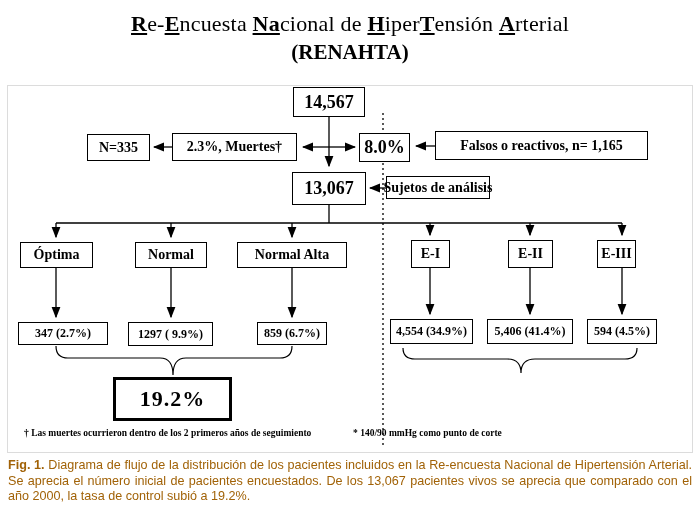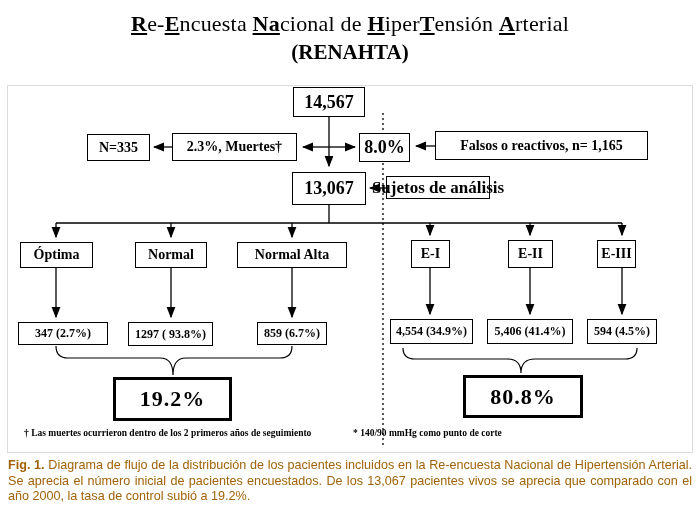--- a/index.html
+++ b/index.html
@@ -11,21 +11,21 @@
   .title{position:absolute;top:11px;left:0;width:100%;text-align:center;
          font-size:22px;letter-spacing:.2px;}
   .tu{font-weight:bold;text-decoration:underline;}
   .subtitle{position:absolute;top:40px;left:0;width:100%;text-align:center;
             font-size:21px;font-weight:bold;}
   .box{position:absolute;box-sizing:border-box;background:#fff;border:1.5px solid #000;
        display:flex;align-items:center;justify-content:center;font-weight:bold;
        z-index:2;white-space:nowrap;font-size:14px;}
   .f15{font-size:18px;}
   .f12{font-size:12px;}
-  .f11{font-size:17px;border-width:1px;}
+  .f11{font-size:14px;border-width:1px;}
   .big{border-width:3px;font-size:22px;letter-spacing:1px;}
   .fnote{position:absolute;font-size:9.5px;font-weight:bold;z-index:2;white-space:nowrap;}
   .caption{position:absolute;left:8px;top:458px;width:684px;z-index:2;
            font-family:"Liberation Sans",sans-serif;font-size:12.6px;line-height:1.24;
            text-align:justify;color:#a16207;}
   .caption .b{font-weight:bold;}
 </style>
 </head>
 <body>
 
@@ -89,27 +89,26 @@
   <div class="box f11" style="left:386px;top:176px;width:104px;height:23px">Sujetos de análisis</div>
 
   <div class="box" style="left:135px;top:242px;width:72px;height:26px">Normal</div>
   <div class="box" style="left:20px;top:242px;width:73px;height:26px">Óptima</div>
   <div class="box" style="left:237px;top:242px;width:110px;height:26px">Normal Alta</div>
   <div class="box" style="left:411px;top:240px;width:39px;height:28px">E-I</div>
   <div class="box" style="left:508px;top:240px;width:45px;height:28px">E-II</div>
   <div class="box" style="left:597px;top:240px;width:39px;height:28px">E-III</div>
 
   <div class="box f12" style="left:18px;top:322px;width:90px;height:23px">347 (2.7%)</div>
-  <div class="box f12" style="left:128px;top:322px;width:85px;height:24px">1297 ( 93.8%)</div>
+  <div class="box f12" style="left:128px;top:322px;width:85px;height:24px">1297 ( 9.9%)</div>
   <div class="box f12" style="left:257px;top:322px;width:70px;height:23px">859 (6.7%)</div>
   <div class="box f12" style="left:390px;top:319px;width:83px;height:25px">4,554 (34.9%)</div>
   <div class="box f12" style="left:487px;top:319px;width:86px;height:25px">5,406 (41.4%)</div>
   <div class="box f12" style="left:587px;top:319px;width:70px;height:25px">594 (4.5%)</div>
 
   <div class="box big" style="left:113px;top:377px;width:119px;height:44px">19.2%</div>
-  <div class="box big" style="left:463px;top:375px;width:120px;height:43px">80.8%</div>
 
   <div class="fnote" style="left:24px;top:428px;">† Las muertes ocurrieron dentro de los 2 primeros años de seguimiento</div>
   <div class="fnote" style="left:353px;top:428px;">* 140/90 mmHg como punto de corte</div>
 
   <div class="caption"><span class="b">Fig. 1.</span><span> Diagrama de flujo de la distribución de los pacientes incluidos en la Re-encuesta Nacional de Hipertensión Arterial. Se aprecia el número inicial de pacientes encuestados. De los 13,067 pacientes vivos se aprecia que comparado con el año 2000, la tasa de control subió a 19.2%.</span></div>
 
 </div>
 
 </body></html>

